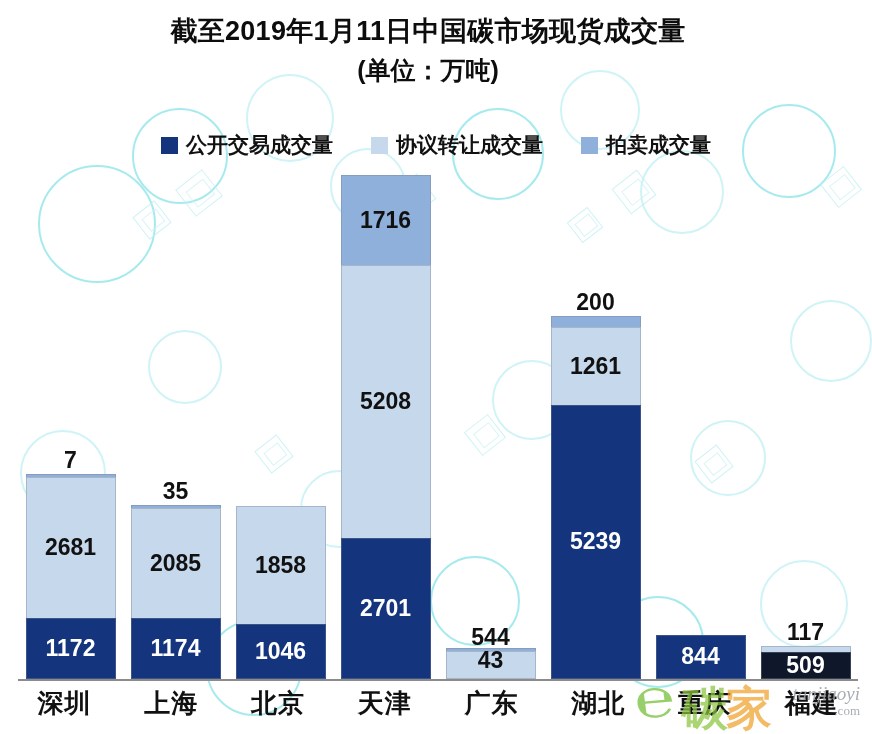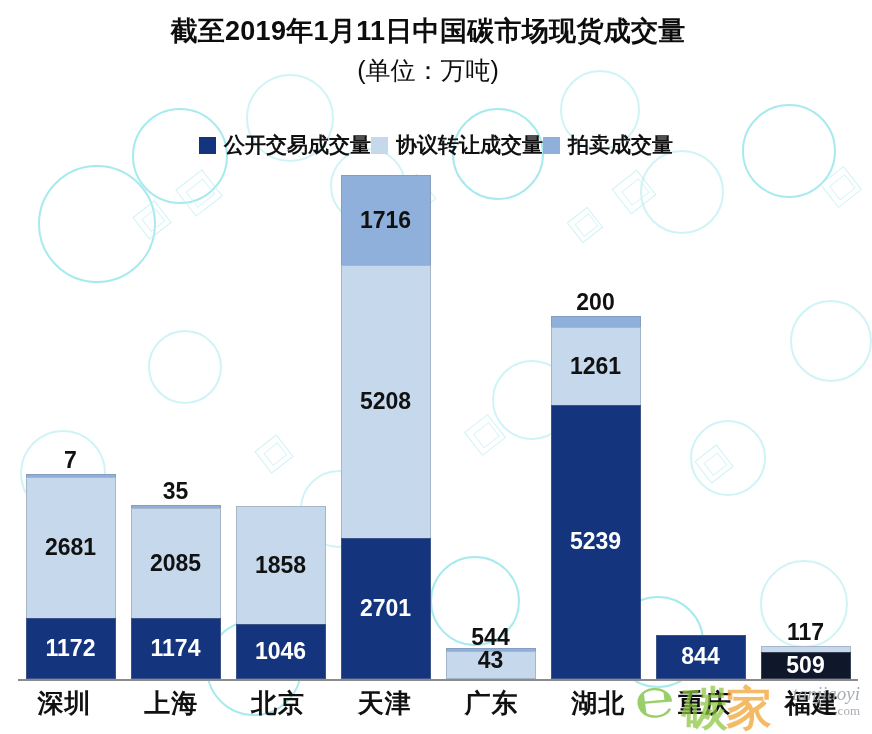--- a/index.html
+++ b/index.html
@@ -47,30 +47,31 @@
   #chart-title {
     font-size: 27px;
     font-weight: 700;
     color:#0d0d0d;
     letter-spacing:.3px;
     line-height:1.18;
     white-space:nowrap;
   }
   #chart-subtitle {
     font-size: 25px;
-    font-weight: 400;
+    font-weight: 700;
     color:#0d0d0d;
     margin-top: 9px;
     line-height:1.1;
   }
 
   
   #legend {
     position:absolute; top:131px; left:0; right:0;
     display:flex; justify-content:center; align-items:center;
+    gap: 38px;
     z-index:3;
   }
   .legend-item { display:flex; align-items:center; gap:8px; }
   .legend-swatch {
     width:17px; height:17px;
     display:inline-block;
     flex: 0 0 auto;
   }
   .legend-label {
     font-size:21px; font-weight:700; color:#111;

